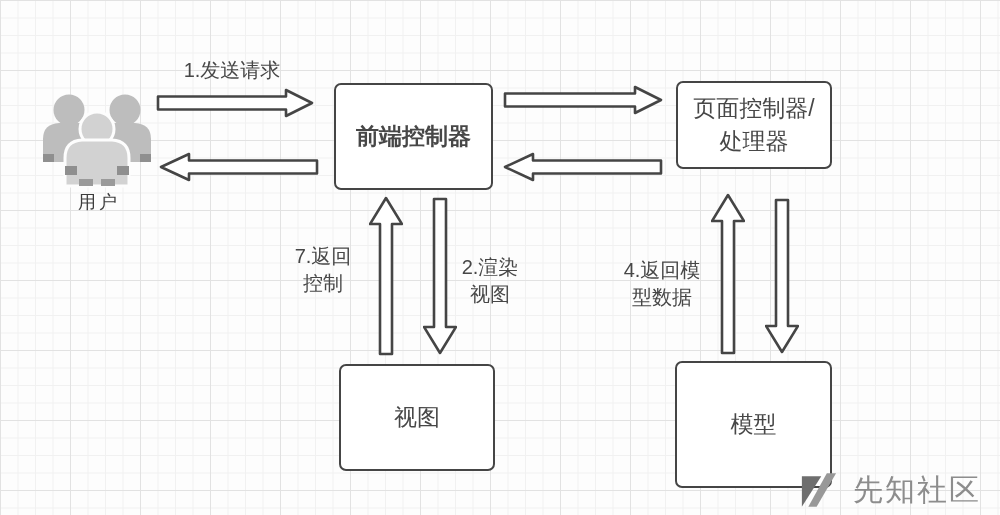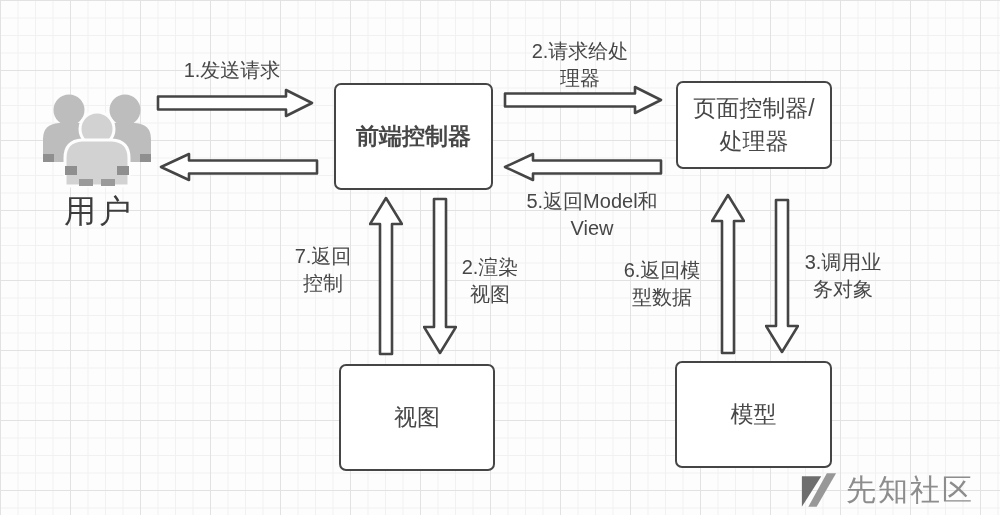--- a/index.html
+++ b/index.html
@@ -37,29 +37,29 @@
     line-height:1.35;
     text-align:center;
     white-space:pre-line;
     transform:translateX(-50%);
   }
   .arrow-svg{position:absolute;display:block;}
   .arrow-shape{fill:#ffffff;stroke:#454545;stroke-width:2.6;stroke-linejoin:round;}
   .user-label{
     position:absolute;
     color:#3c3c3c;
-    font-size:32px;
+    font-size:18px;
     letter-spacing:3px;
     transform:translateX(-50%);
     font-family:Liberation Serif, serif;
   }
   .watermark{
     position:absolute;
     left:800px;top:470px;
-    display:flex;align-items:center;gap:9px;
+    display:flex;align-items:center;gap:16px;
   }
   .watermark-text{
     color:#8d8d8d;
     font-size:30px;
     letter-spacing:2px;
     line-height:1;
   }
 </style>
 </head>
 <body>
@@ -92,66 +92,60 @@
         <rect x="65" y="95" width="14" height="7" fill="#9a9a9a"></rect>
       </g>
     </g>
   </svg>
   <div class="user-label" style="left:99px;top:190px;">用户</div>
 
   <div class="node" style="left:334px;top:83px;width:159px;height:107px;font-weight:bold;">前端控制器</div>
   <div class="node" style="left:676px;top:81px;width:156px;height:88px;">页面控制器/
 处理器</div>
   <div class="node" style="left:339px;top:364px;width:156px;height:107px;">视图</div>
-  <div class="node" style="left:675px;top:361px;width:157px;height:107px;">模型</div>
+  <div class="node" style="left:675px;top:361px;width:157px;height:127px;">模型</div>
 
   <svg class="arrow-svg" style="left:156px;top:88px;" width="158" height="30" viewBox="0 0 158 30">
     <polygon class="arrow-shape" points="2,8.5 130,8.5 130,2 156,15 130,28 130,21.5 2,21.5"></polygon>
   </svg>
   <div class="edge-label" style="left:232px;top:57px;">1.发送请求</div>
 
   <svg class="arrow-svg" style="left:159px;top:152px;" width="160" height="30" viewBox="0 0 160 30">
     <polygon class="arrow-shape" points="158,8.5 30,8.5 30,2 2,15 30,28 30,21.5 158,21.5"></polygon>
   </svg>
 
   <svg class="arrow-svg" style="left:503px;top:85px;" width="160" height="30" viewBox="0 0 160 30">
     <polygon class="arrow-shape" points="2,8.5 132,8.5 132,2 158,15 132,28 132,21.5 2,21.5"></polygon>
   </svg>
-  <div class="edge-label" style="left:580px;top:38px;">2.请求给处
-理器</div>
 
   <svg class="arrow-svg" style="left:503px;top:152px;" width="160" height="30" viewBox="0 0 160 30">
     <polygon class="arrow-shape" points="158,8.5 30,8.5 30,2 2,15 30,28 30,21.5 158,21.5"></polygon>
   </svg>
-  <div class="edge-label" style="left:592px;top:188px;">5.返回Model和
-View</div>
 
   <svg class="arrow-svg" style="left:369px;top:196px;" width="34" height="160" viewBox="0 0 34 160">
     <polygon class="arrow-shape" points="17,2 33,28 23,28 23,158 11,158 11,28 1,28"></polygon>
   </svg>
   <div class="edge-label" style="left:323px;top:243px;">7.返回
 控制</div>
 
   <svg class="arrow-svg" style="left:423px;top:197px;" width="34" height="158" viewBox="0 0 34 158">
     <polygon class="arrow-shape" points="17,156 33,130 23,130 23,2 11,2 11,130 1,130"></polygon>
   </svg>
   <div class="edge-label" style="left:490px;top:254px;">2.渲染
 视图</div>
 
   <svg class="arrow-svg" style="left:711px;top:193px;" width="34" height="162" viewBox="0 0 34 162">
     <polygon class="arrow-shape" points="17,2 33,28 23,28 23,160 11,160 11,28 1,28"></polygon>
   </svg>
-  <div class="edge-label" style="left:662px;top:257px;">6.返回模
+  <div class="edge-label" style="left:662px;top:257px;">4.返回模
 型数据</div>
 
   <svg class="arrow-svg" style="left:765px;top:198px;" width="34" height="156" viewBox="0 0 34 156">
     <polygon class="arrow-shape" points="17,154 33,128 23,128 23,2 11,2 11,128 1,128"></polygon>
   </svg>
-  <div class="edge-label" style="left:843px;top:249px;">3.调用业
-务对象</div>
 
   <div class="watermark">
     <svg width="37" height="40" viewBox="0 0 40 40">
       <polygon points="2,5 23,5 2,38" fill="#6e6e6e"></polygon>
       <polygon points="29,2 39,2 18,38 9,38" fill="#989898"></polygon>
     </svg>
     <div class="watermark-text">先知社区</div>
   </div>
 
 </div>

